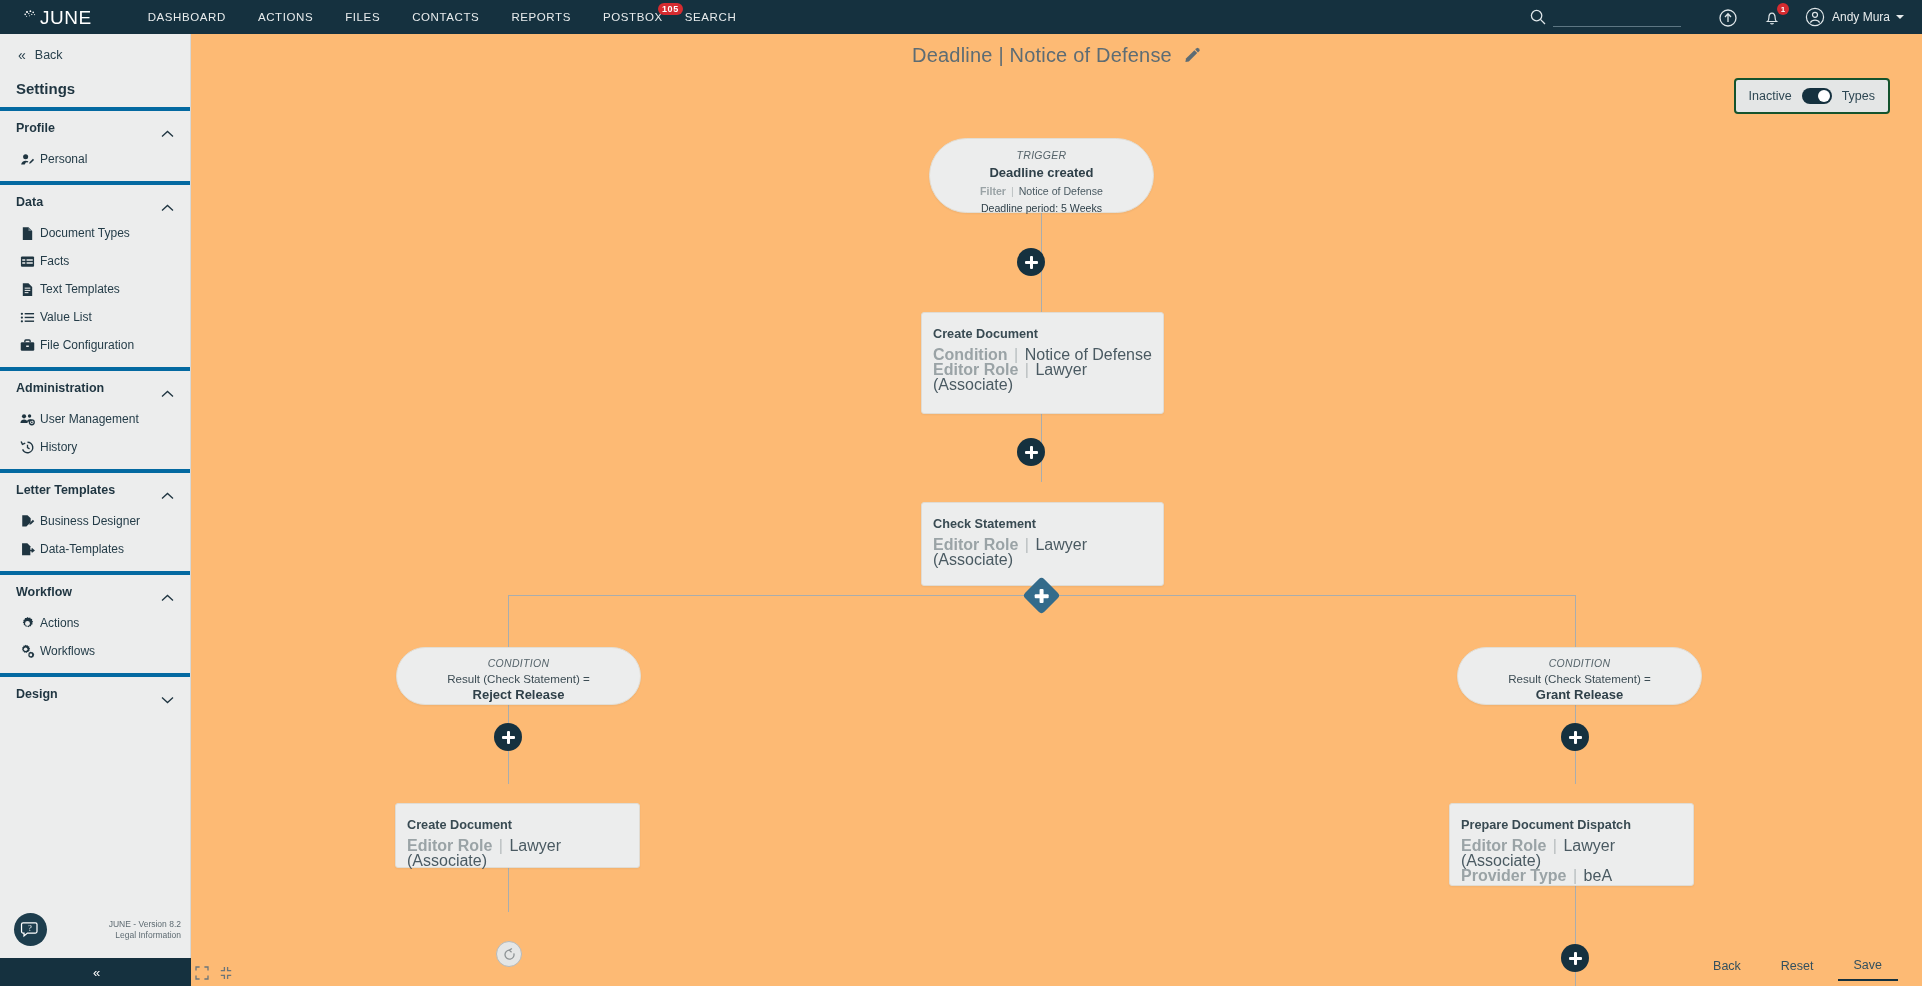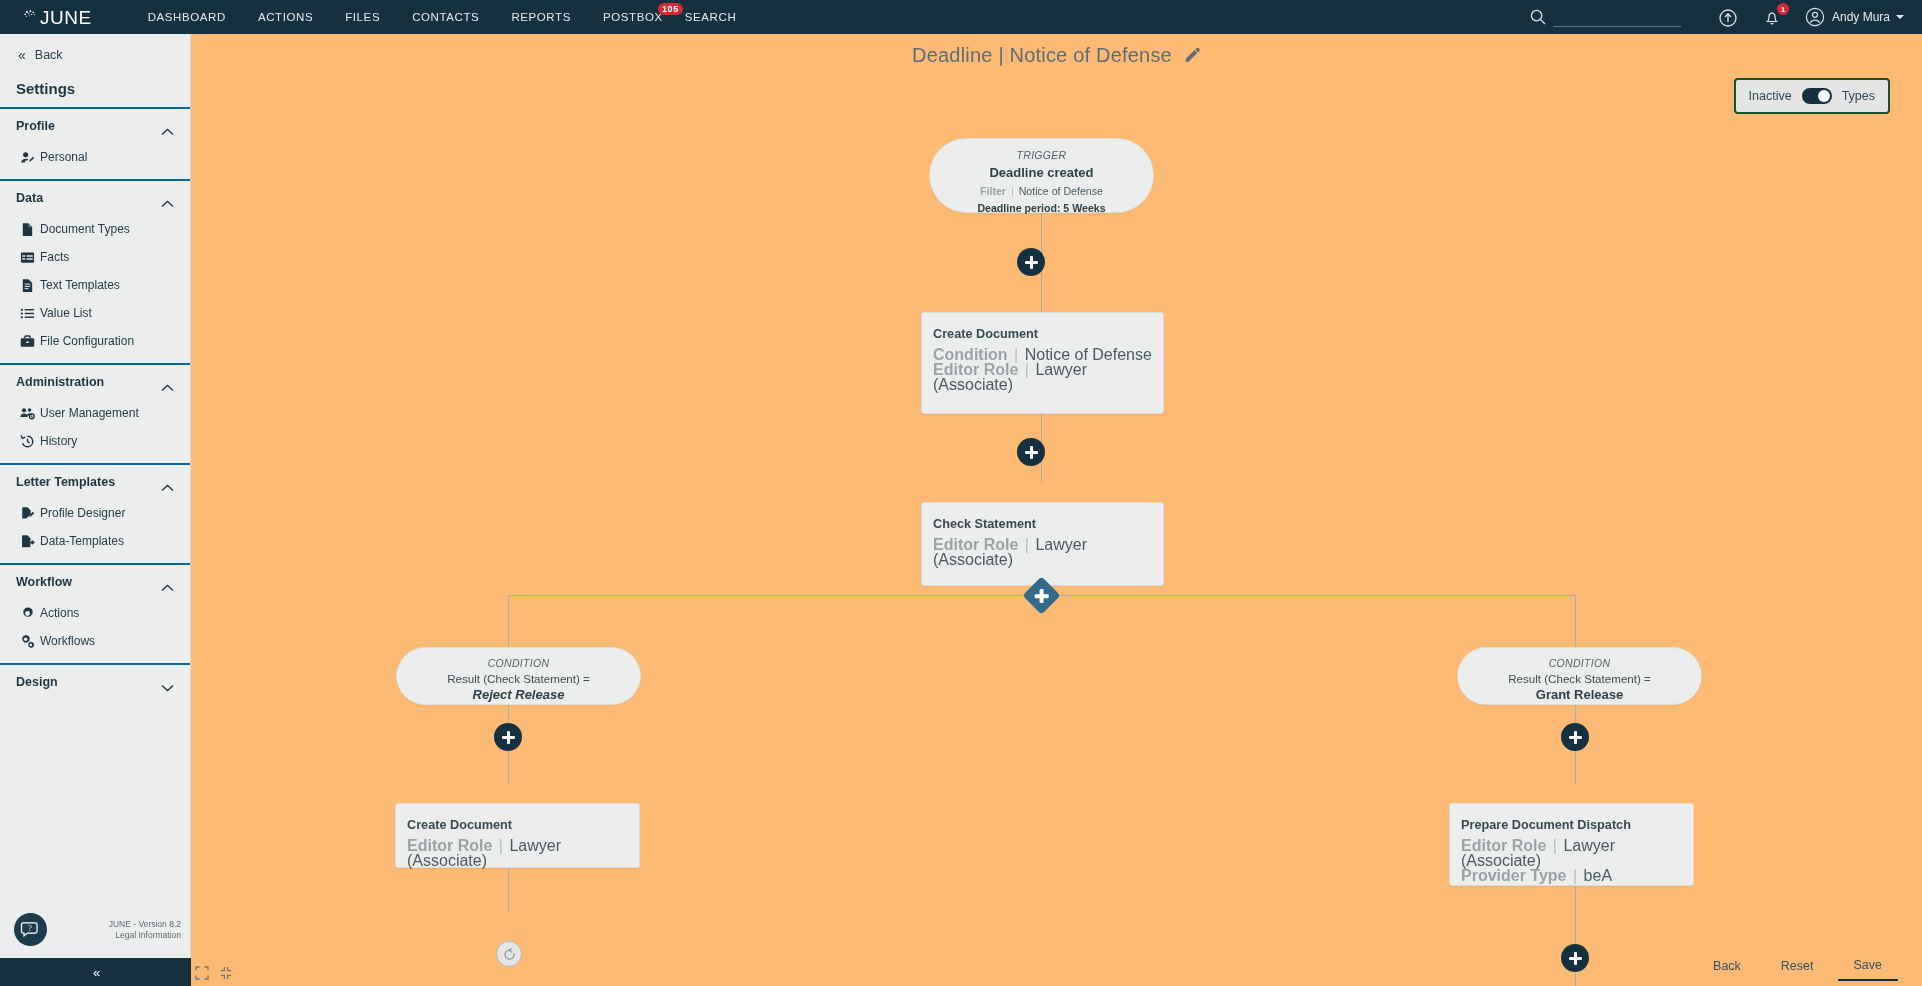--- a/index.html
+++ b/index.html
@@ -83,21 +83,21 @@
   }
   .side-back {
     display:flex; align-items:center; gap:11px;
     padding: 14px 0 14px 18px;
     color:#29414d; font-size:12.5px; cursor:pointer;
   }
   .chev-left { font-size:14px; line-height:1; color:#29414d; letter-spacing:-2px; }
   .side-title {
     padding: 4px 0 10px 16px; font-size: 15px; font-weight: 700; color:#1f3541;
   }
-  .side-group { border-top: 2px solid #0369a1; text-align: right; }
+  .side-group { border-top: 4px solid #0369a1; text-align: right; }
   .side-group:first-of-type { border-top: none; }
   .group-head {
     display:flex; align-items:center; justify-content:space-between;
     padding: 10px 16px 10px 16px; cursor:pointer;
   }
   .group-head span.gt { font-size: 12.5px; font-weight:700; color:#1f3541; }
   .chev { width:13px; height:8px; }
   .side-item {
     display:flex; align-items:center; gap:5px;
     padding: 6px 0 6px 20px; cursor:pointer;
@@ -179,21 +179,21 @@
     position:absolute;
     background:#eceded;
     border:1px solid #e2ded5;
     border-radius: 40px;
     text-align:center;
     box-shadow: 0 1px 2px rgba(0,0,0,0.05);
   }
   .pill-kind { font-size: 10.5px; font-style: italic; color:#55636a; letter-spacing:.3px; }
   .pill-main { font-size: 13px; font-weight:700; color:#2f4049; }
   .pill-sub  { font-size: 10.6px; color:#4a5a62; }
-  .pill-sub2 { font-size: 10.6px; color:#2f4049; font-weight:700; }
+  .pill-sub2 { font-size: 10.6px; color:#2f4049; font-weight:400; }
   .pill-cond-line { font-size: 11.6px; color:#3c4c54; }
 
   .plus-btn {
     position:absolute; width: 28px; height:28px; border-radius:50%;
     background:#15313f; display:flex; align-items:center; justify-content:center;
     cursor:pointer;
   }
   .plus-btn:before {
     content:""; position:absolute; width:13px;height:3px;background:#fff;border-radius:1px;
   }
@@ -466,21 +466,21 @@
       </span>
     </div>
     <div class="group-body">
       <div class="side-item">
         <span class="si-ico">
           <svg width="15" height="15" viewBox="0 0 16 16" fill="#1f3541">
               <path d="M2.4 1.2 h5.6 l3.4 3.4 v4.2 l-4.6 4.6 h-4.4z"></path>
               <path d="M10.4 9.6 l3.4 -3.4 1.4 1.4 -3.4 3.4 -1.9 0.5z"></path>
             </svg>
         </span>
-        <span class="side-item-label">Profile Designer</span>
+        <span class="side-item-label">Business Designer</span>
       </div>
       <div class="side-item">
         <span class="si-ico">
           <svg width="15" height="15" viewBox="0 0 16 16" fill="#1f3541">
               <path d="M2.2 1.2 h5.6 l3.2 3.2 v9.8 h-8.8z"></path>
               <path d="M9.6 9 h4.6 M12.4 7 l2.4 2 -2.4 2" fill="none" stroke="#1f3541" stroke-width="1.5"></path>
             </svg>
         </span>
         <span class="side-item-label">Data-Templates</span>
       </div>
@@ -623,21 +623,21 @@
       <span class="node-sep">|</span>
       <span>Lawyer (Associate)</span>
     </div>
   </div>
 
   <div class="diamond-btn" style="left:837px; top:548px;"></div>
 
   <div class="pill" style="left:205px; top:613px; width:245px; height:58px; padding-top:9px;">
     <div class="pill-kind">CONDITION</div>
     <div class="pill-cond-line" style="margin-top:3px;">Result (Check Statement) =</div>
-    <div class="pill-main" style="margin-top:2px;font-style:italic;">Reject Release</div>
+    <div class="pill-main" style="margin-top:2px;">Reject Release</div>
   </div>
 
   <div class="pill" style="left:1266px; top:613px; width:245px; height:58px; padding-top:9px;">
     <div class="pill-kind">CONDITION</div>
     <div class="pill-cond-line" style="margin-top:3px;">Result (Check Statement) =</div>
     <div class="pill-main" style="margin-top:2px;">Grant Release</div>
   </div>
 
   <div class="plus-btn" style="left:303px; top:689px;"></div>
   <div class="plus-btn" style="left:1370px; top:689px;"></div>

